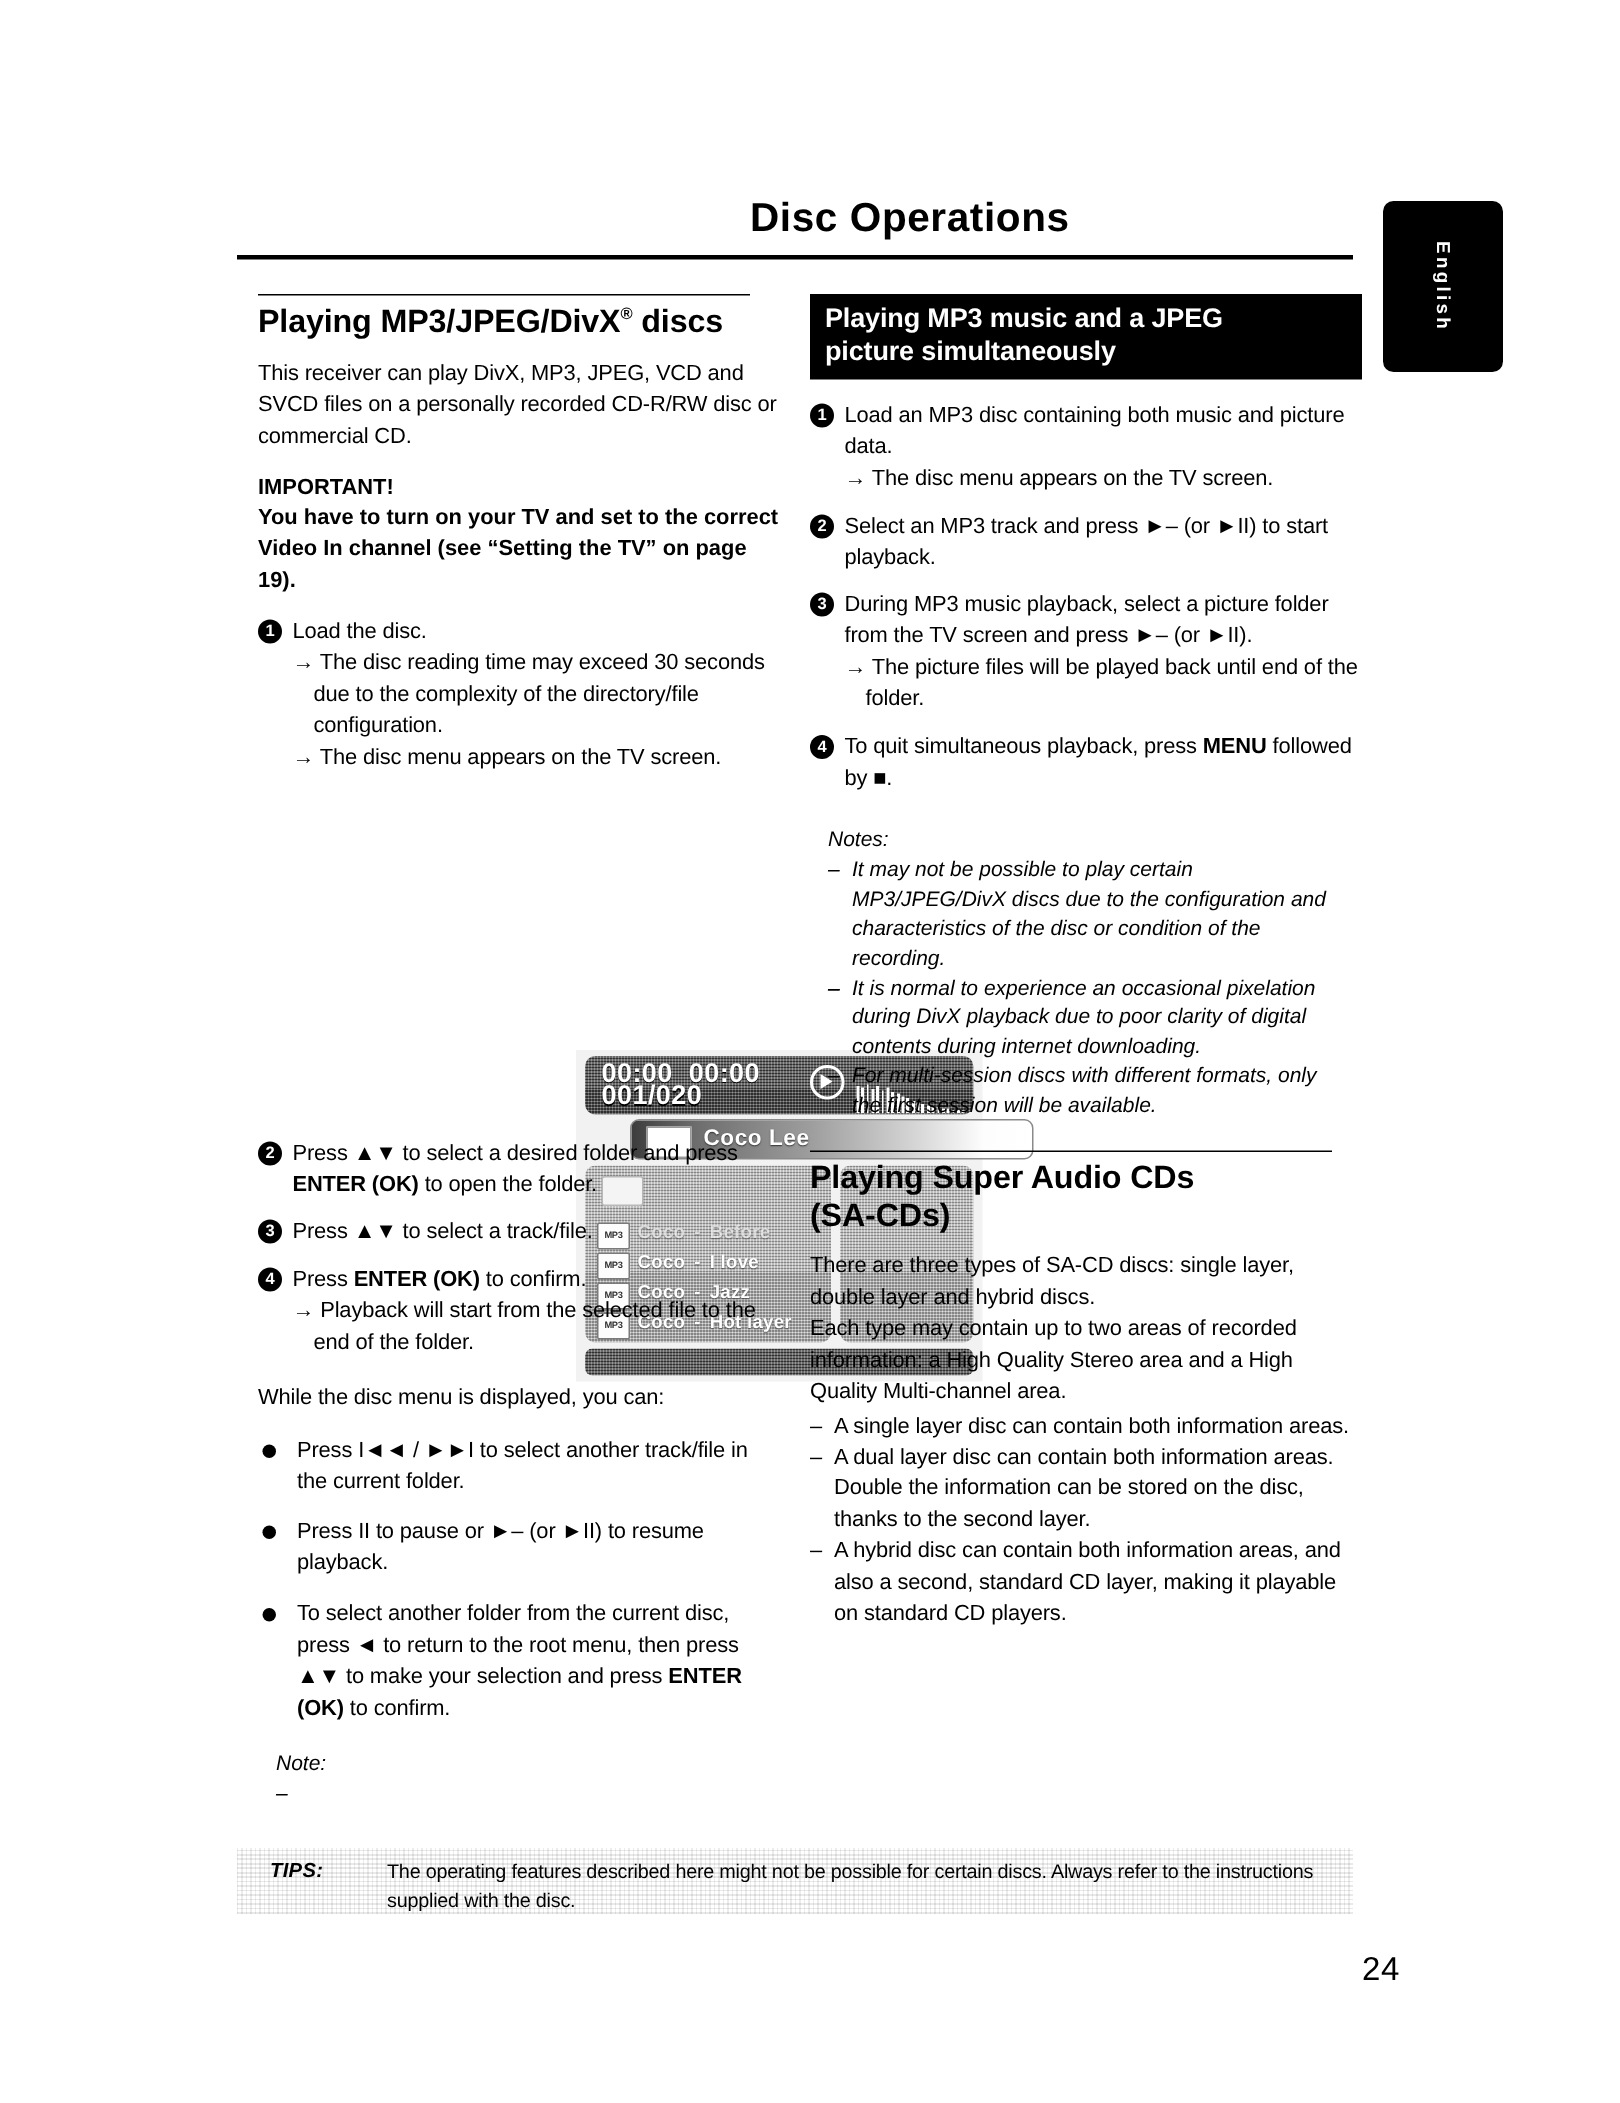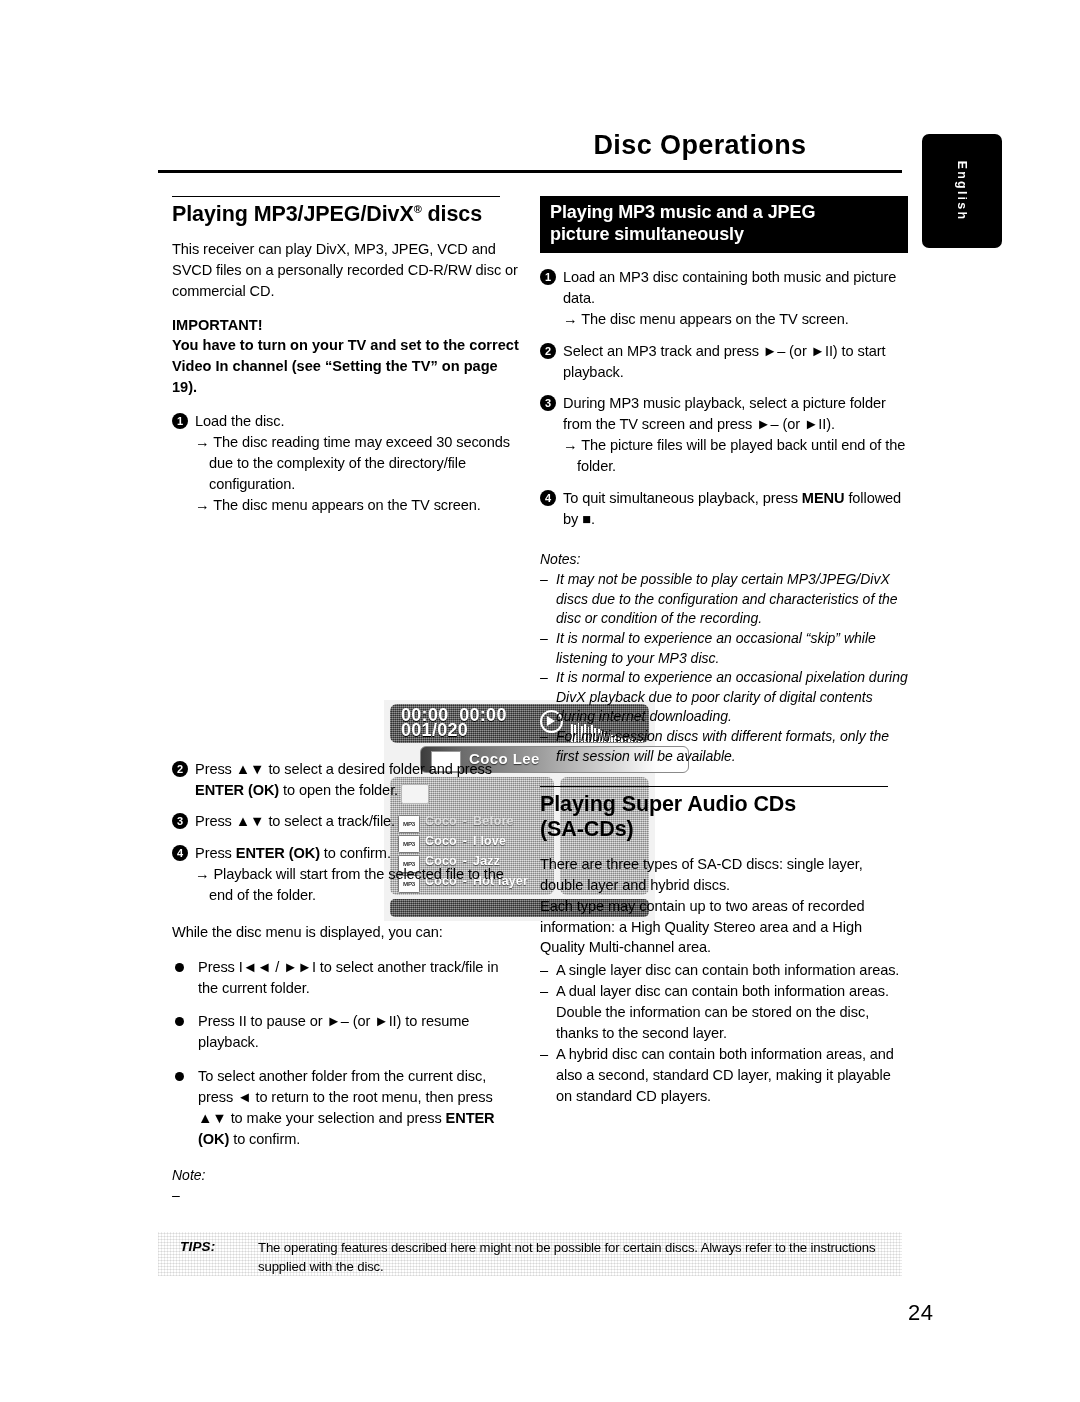--- a/index.html
+++ b/index.html
@@ -21,21 +21,21 @@
     position: absolute;
     inset: 0;
   }
 
   
   #header-title {
     position: absolute;
     left: 500px;
     top: 130px;
     width: 400px;
-    text-align: center;
+    text-align: left;
     font-size: 27px;
     font-weight: bold;
     letter-spacing: 0.4px;
     font-family: "Liberation Sans", sans-serif;
   }
   #header-rule {
     position: absolute;
     left: 158px;
     top: 170px;
     width: 744px;
@@ -160,21 +160,21 @@
     height: 9px;
     border-radius: 50%;
     background: #000;
   }
 
   
   .notes {
     font-style: italic;
     font-size: 14px;
     line-height: 1.4;
-    margin: 0;
+    margin: 12px;
   }
   .notes .note-title { margin: 0 0 1px 0; }
   .dash-item {
     position: relative;
     padding-left: 16px;
     margin: 0;
   }
   .dash-item .dash {
     position: absolute;
     left: 0;
@@ -554,21 +554,20 @@
     </div>
 
     <div class="notes" style="margin-top:20px;">
       <div class="note-title">Notes:</div>
       <div class="dash-item">
         <span class="dash">–</span>
         <span>It may not be possible to play certain MP3/JPEG/DivX discs due to the configuration and characteristics of the disc or condition of the recording.</span>
       </div>
       <div class="dash-item">
         <span class="dash">–</span>
-        <span>It is normal to experience an occasional “skip” while listening to your MP3 disc.</span>
       </div>
       <div class="dash-item">
         <span class="dash">–</span>
         <span>It is normal to experience an occasional pixelation during DivX playback due to poor clarity of digital contents during internet downloading.</span>
       </div>
       <div class="dash-item">
         <span class="dash">–</span>
         <span>For multi-session discs with different formats, only the first session will be available.</span>
       </div>
     </div>

